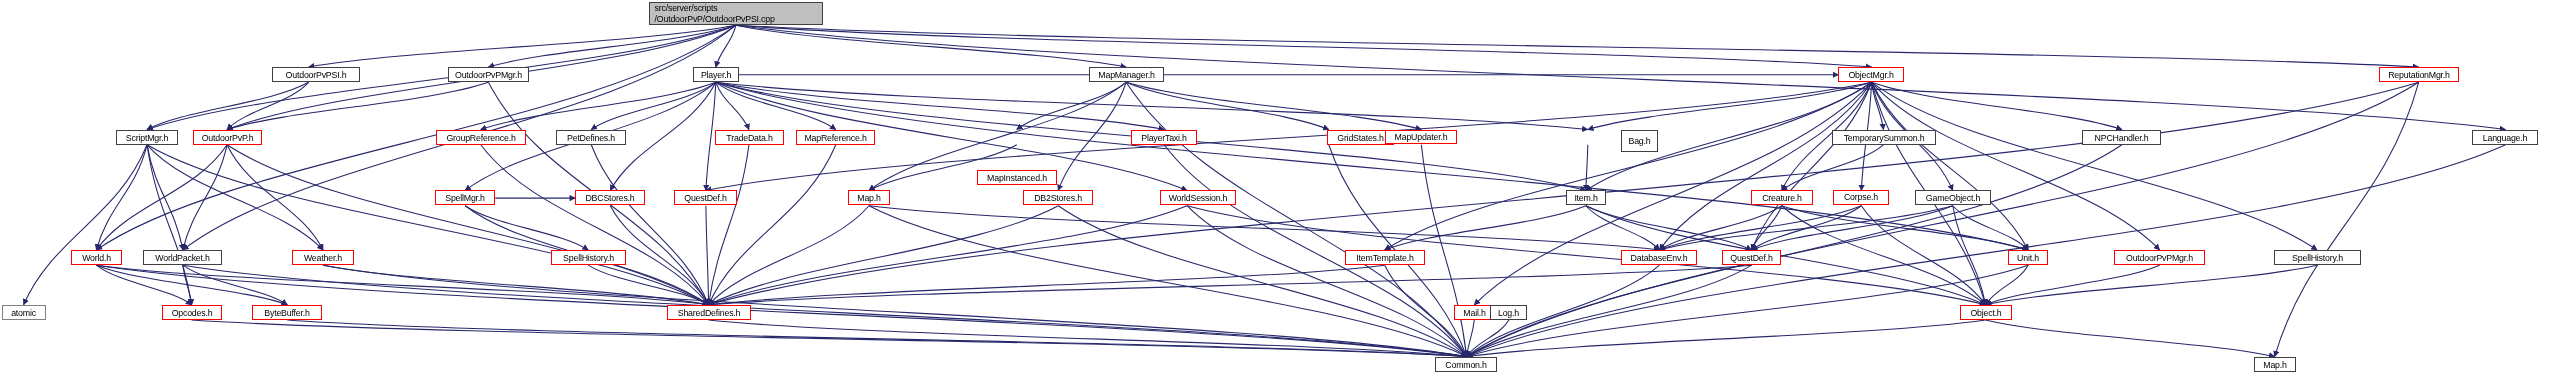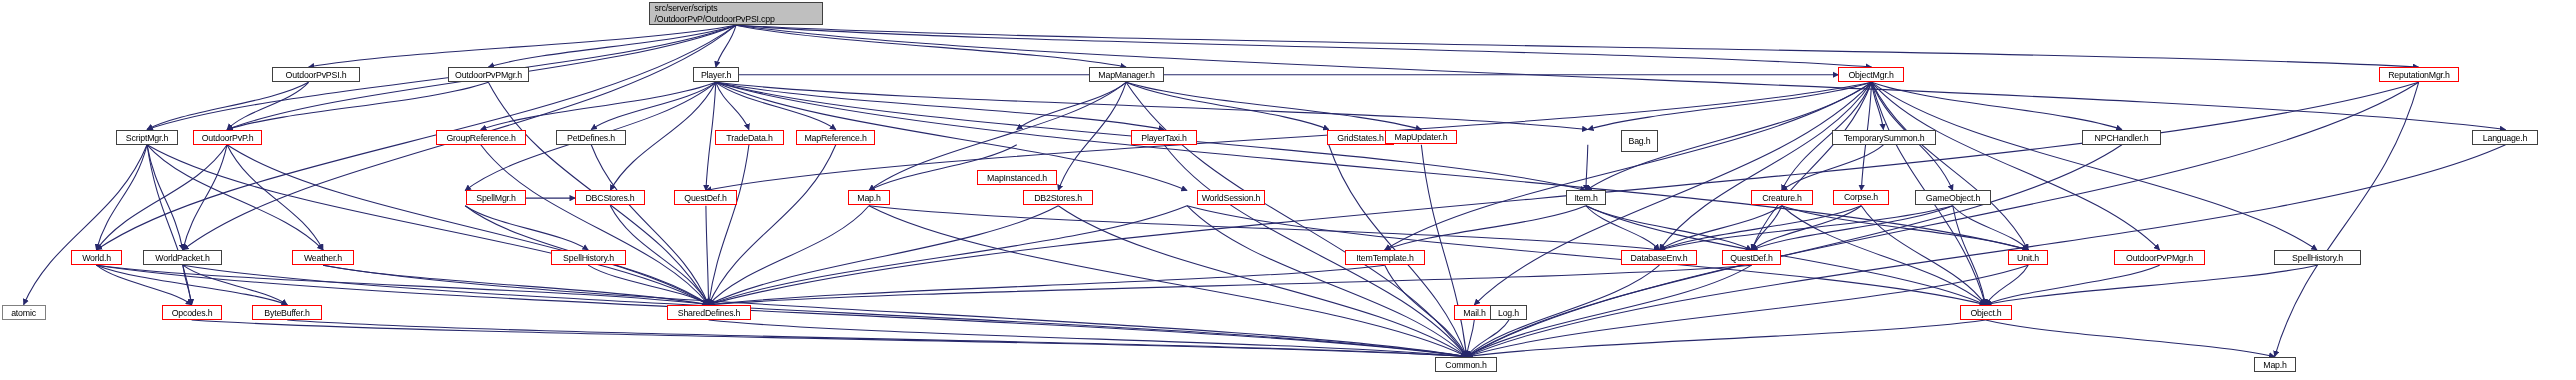--- a/index.html
+++ b/index.html
@@ -202,26 +202,26 @@
       <div class="node red" style="left: 715px; top: 130px; width: 69px; height: 15.2px;">TradeData.h</div>
       <div class="node red" style="left: 796px; top: 130px; width: 79px; height: 15.2px;">MapReference.h</div>
       <div class="node red" style="left: 977px; top: 130px; width: 80px; height: 15.2px; margin-top: 40px;">MapInstanced.h</div>
       <div class="node red" style="left: 1131px; top: 130px; width: 66px; height: 15.2px;">PlayerTaxi.h</div>
       <div class="node red" style="left: 1295px; top: 130px; width: 67px; height: 15.2px; margin-left: 32px;">GridStates.h</div>
       <div class="node red" style="left: 1385px; top: 130px; width: 72px; height: 14px;">MapUpdater.h</div>
       <div class="node grey" style="left: 1621px; top: 130px; width: 37px; height: 22px;">Bag.h</div>
       <div class="node grey" style="left: 1832px; top: 130px; width: 104px; height: 15.2px;">TemporarySummon.h</div>
       <div class="node grey" style="left: 2082px; top: 130px; width: 79px; height: 15.2px;">NPCHandler.h</div>
       <div class="node grey" style="left: 2472px; top: 130px; width: 66px; height: 15.2px;">Language.h</div>
-      <div class="node red" style="left: 435px; top: 190px; width: 60px; height: 15.2px; margin-left: 31px;">SpellMgr.h</div>
+      <div class="node red" style="left: 435px; top: 190px; width: 60px; height: 15.2px;">SpellMgr.h</div>
       <div class="node red" style="left: 575px; top: 190px; width: 70px; height: 15.2px;">DBCStores.h</div>
       <div class="node red" style="left: 674px; top: 190px; width: 63px; height: 15.2px;">QuestDef.h</div>
       <div class="node red" style="left: 848px; top: 190px; width: 42px; height: 15.2px;">Map.h</div>
       <div class="node red" style="left: 1023px; top: 190px; width: 70px; height: 15.2px;">DB2Stores.h</div>
-      <div class="node red" style="left: 1197px; top: 190px; width: 68px; height: 15.2px;">WorldSession.h</div>
+      <div class="node red" style="left: 1160px; top: 190px; width: 76px; height: 15.2px;">WorldSession.h</div>
       <div class="node grey" style="left: 1566px; top: 190px; width: 40px; height: 15.2px;">Item.h</div>
       <div class="node red" style="left: 1751px; top: 190px; width: 62px; height: 15.2px;">Creature.h</div>
       <div class="node red" style="left: 1833px; top: 190px; width: 56px; height: 15px;">Corpse.h</div>
       <div class="node grey" style="left: 1915px; top: 190px; width: 76px; height: 15.2px;">GameObject.h</div>
       <div class="node red" style="left: 71px; top: 250px; width: 51px; height: 15.2px;">World.h</div>
       <div class="node grey" style="left: 143px; top: 250px; width: 79px; height: 15.2px;">WorldPacket.h</div>
       <div class="node red" style="left: 292px; top: 250px; width: 62px; height: 15.2px;">Weather.h</div>
       <div class="node red" style="left: 551px; top: 250px; width: 75px; height: 15.2px;">SpellHistory.h</div>
       <div class="node red" style="left: 1345px; top: 250px; width: 80px; height: 15.2px;">ItemTemplate.h</div>
       <div class="node red" style="left: 1621px; top: 250px; width: 76px; height: 15.2px;">DatabaseEnv.h</div>

